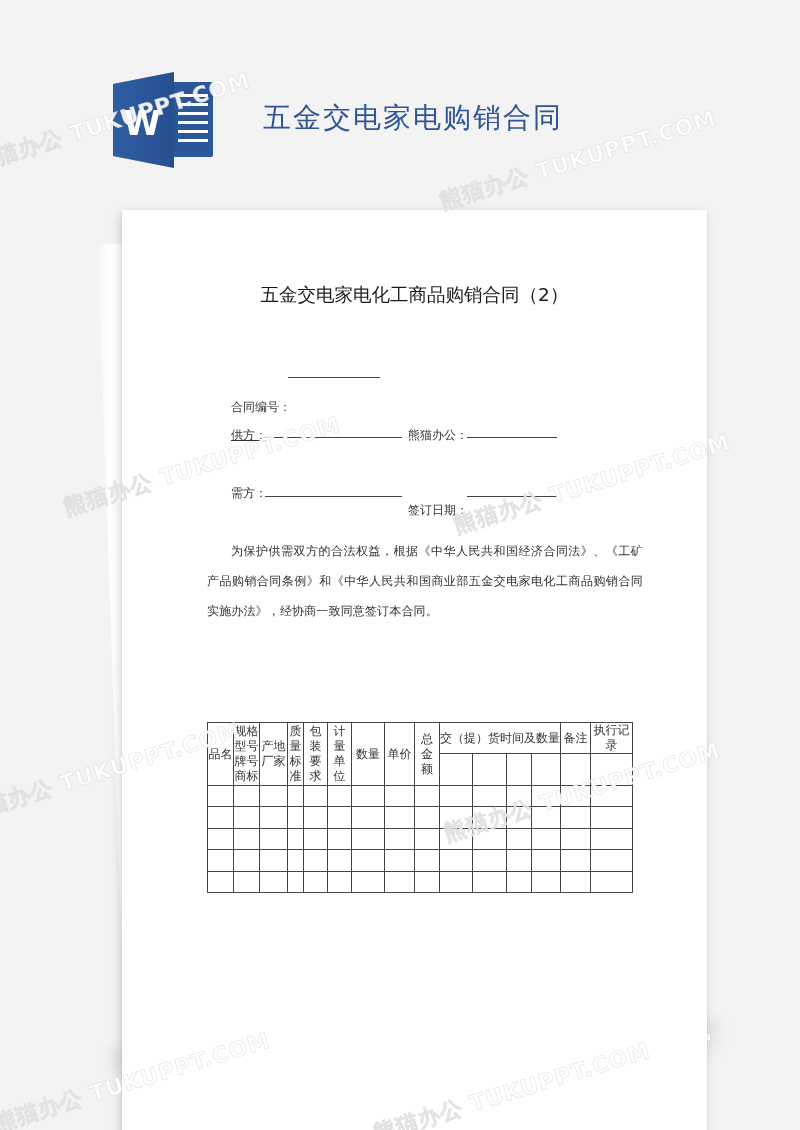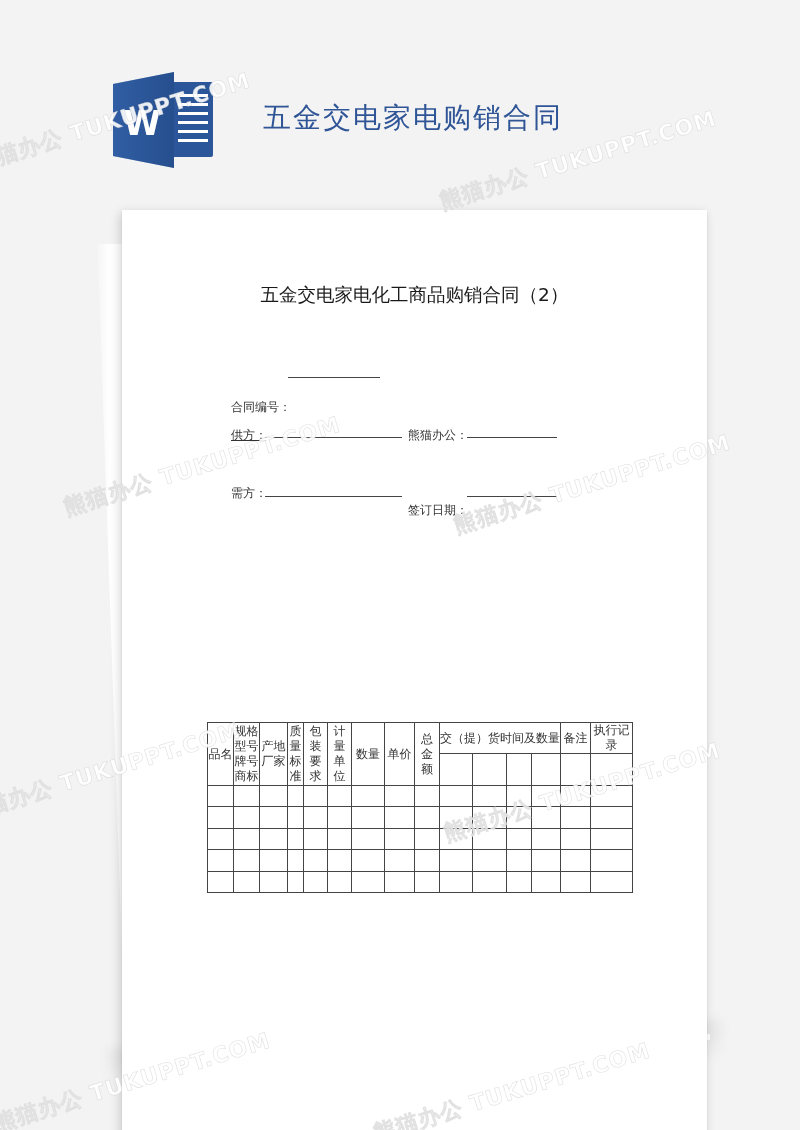--- a/index.html
+++ b/index.html
@@ -119,20 +119,21 @@
 
   <div class="field" style="left:109px; top:275px;">需方：</div>
   <div class="uline" style="left:143px; top:286px; width:137px;">
     <span></span>
   </div>
   <div class="field" style="left:286px; top:292px;">签订日期：</div>
   <div class="uline" style="left:345px; top:286px; width:90px;">
     <span></span>
   </div>
 
+  <div class="para" style="top:326px;">为保护供需双方的合法权益，根据《中华人民共和国经济合同法》、《工矿产品购销合同条例》和《中华人民共和国商业部五金交电家电化工商品购销合同实施办法》，经协商一致同意签订本合同。</div>
 
 
   <table class="tbl">
     <colgroup>
       <col style="width:26px">
         <col style="width:26px">
         <col style="width:28px">
         <col style="width:16px">
       <col style="width:24px">
         <col style="width:24px">

